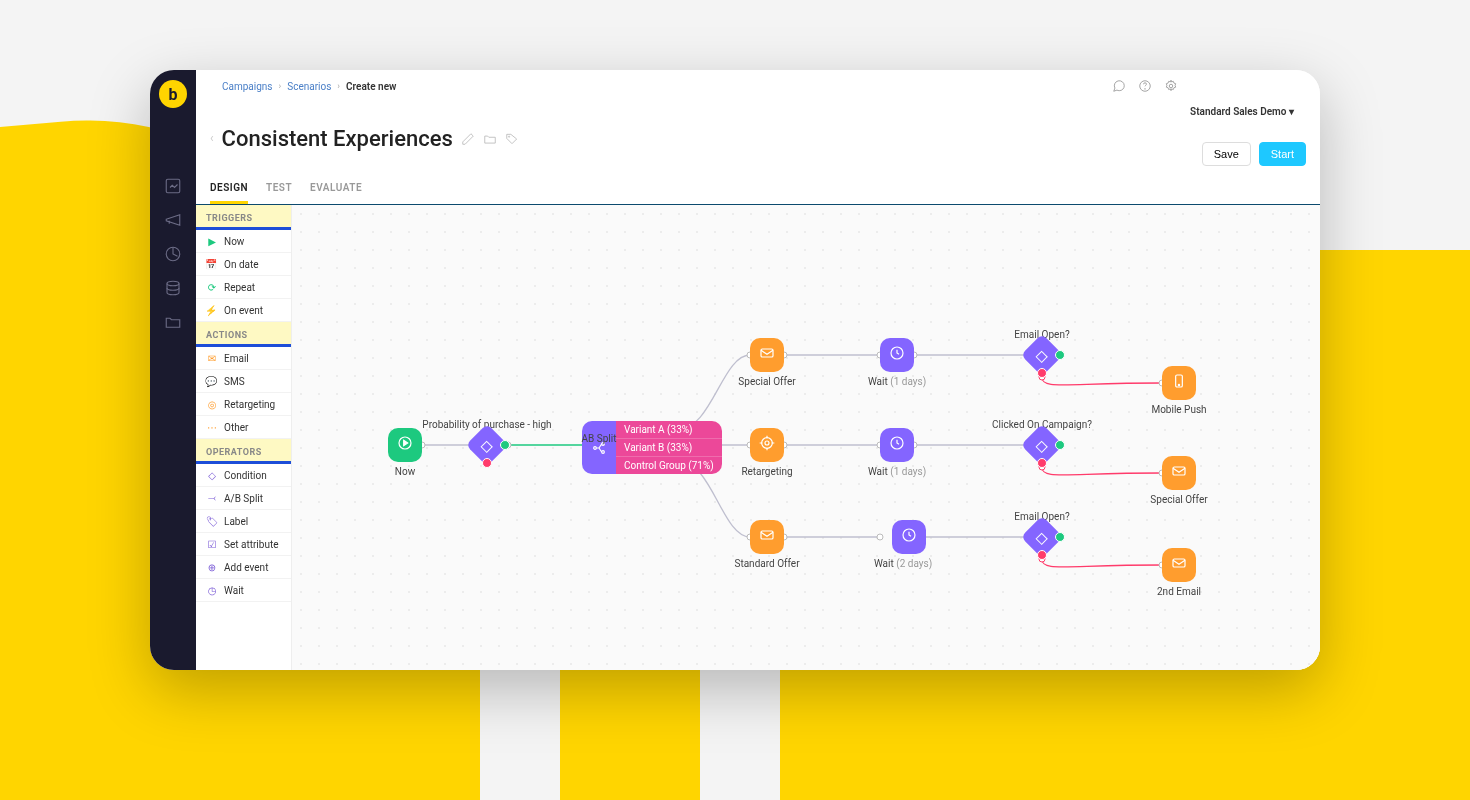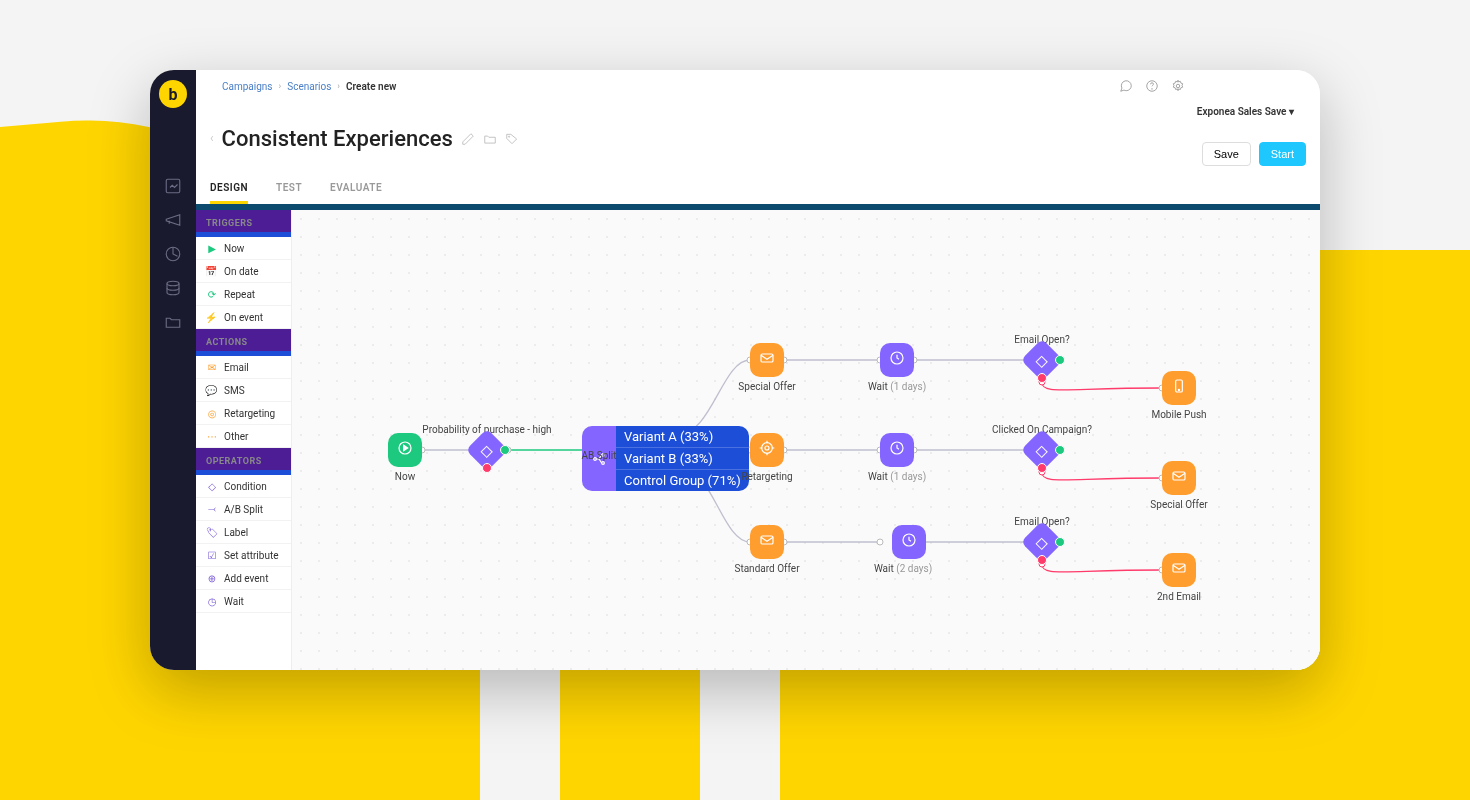--- a/index.html
+++ b/index.html
@@ -102,42 +102,42 @@
   }
   .title-left { display: flex; align-items: center; gap: 8px; }
   .back-caret { color: #ccc; font-size: 12px; }
   .page-title { font-size: 22px; font-weight: 500; color: #222; }
   .title-icon { width: 14px; height: 14px; color: #bbb; cursor: pointer; }
   .title-actions { display: flex; gap: 8px; }
   .btn { padding: 5px 11px; font-size: 11px; border-radius: 4px; border: 1px solid #ddd; background: #fff; cursor: pointer; margin-top: 32px; }
   .btn.primary { background: #1ec8ff; border-color: #1ec8ff; color: #fff; }
 
   
-  .tabs { display: flex; gap: 28px; padding: 0 14px; border-bottom: 6px solid #0c4a6e; font-size: 10px; font-weight: 600; letter-spacing: 0.5px; }
+  .tabs { display: flex; gap: 18px; padding: 0 14px; border-bottom: 1px solid #0c4a6e; font-size: 10px; font-weight: 600; letter-spacing: 0.5px; }
   .tab { padding: 8px 0; color: #999; cursor: pointer; text-transform: uppercase; }
   .tab.active { color: #222; border-bottom: 3px solid #ffd500; }
 
   
   .body { flex: 1; display: flex; overflow: hidden; }
 
   
   .panel {
     width: 96px;
     border-right: 1px solid #eee;
     font-size: 10px;
     background: #fff;
   }
   .panel-section-title {
     padding: 8px 10px 4px;
     font-size: 9px;
     font-weight: 700;
     letter-spacing: 0.5px;
     color: #888;
-    background: #4c1d95;
-    border-bottom: 5px solid #1d4ed8;
+    background: #fef9c3;
+    border-bottom: 3px solid #1d4ed8;
   }
   .panel-item {
     display: flex; align-items: center; gap: 6px;
     padding: 5px 10px;
     border-bottom: 1px solid #f2f2f2;
     cursor: grab;
     color: #333;
   }
   .panel-item .pi-icon { width: 12px; height: 12px; display: flex; align-items: center; justify-content: center; }
   .pi-icon.green { color: #1dc97f; }
@@ -224,23 +224,23 @@
   }
   .absplit-icon {
     width: 34px;
     background: #8465ff;
     border-radius: 10px 0 0 10px;
     display: flex; align-items: center; justify-content: center;
   }
   .absplit-icon svg { width: 16px; height: 16px; stroke: #fff; fill: none; stroke-width: 1.8; }
   .absplit-rows { display: flex; flex-direction: column; }
   .absplit-row {
-    background: #1d4ed8;
+    background: #ec4899;
     color: #fff;
-    font-size: 13px;
+    font-size: 10px;
     padding: 3px 8px;
     border-bottom: 1px solid rgba(255,255,255,0.2);
     white-space: nowrap;
   }
   .absplit-row:last-child { border-bottom: none; border-radius: 0 0 10px 0; }
   .absplit-row:first-child { border-radius: 0 10px 0 0; }
 
   
   svg.connectors {
     position: absolute; inset: 0;
@@ -317,21 +317,21 @@
               <circle cx="12" cy="12" r="9"></circle>
               <path d="M9.5 9a2.5 2.5 0 015 0c0 1.5-2.5 2-2.5 3.5"></path>
               <circle cx="12" cy="17" r="0.5" fill="currentColor"></circle>
             </svg></span>
         <span class="topbar-icon"><svg viewBox="0 0 24 24" fill="none" stroke="currentColor" stroke-width="1.5">
               <circle cx="12" cy="12" r="3"></circle>
               <path d="M12 2l1 3 3-1 1 3 3 1-1 3 1 3-3 1-1 3-3-1-1 3-1-3-3 1-1-3-3-1 1-3-1-3 3-1 1-3 3 1z"></path>
             </svg></span>
         <div class="project-selector">
           <span class="org">Exponea Demos</span>
-          <span class="proj"><span>Exponea Sales Save</span> <span>▾</span></span>
+          <span class="proj"><span>Standard Sales Demo</span> <span>▾</span></span>
         </div>
       </div>
     </div>
 
     <div class="title-row">
       <div class="title-left">
         <span class="back-caret">‹</span>
         <span class="page-title">Consistent Experiences</span>
         <span class="title-icon"><svg viewBox="0 0 24 24" fill="none" stroke="currentColor" stroke-width="1.5">
               <path d="M17 3l4 4L7 21H3v-4z"></path>

